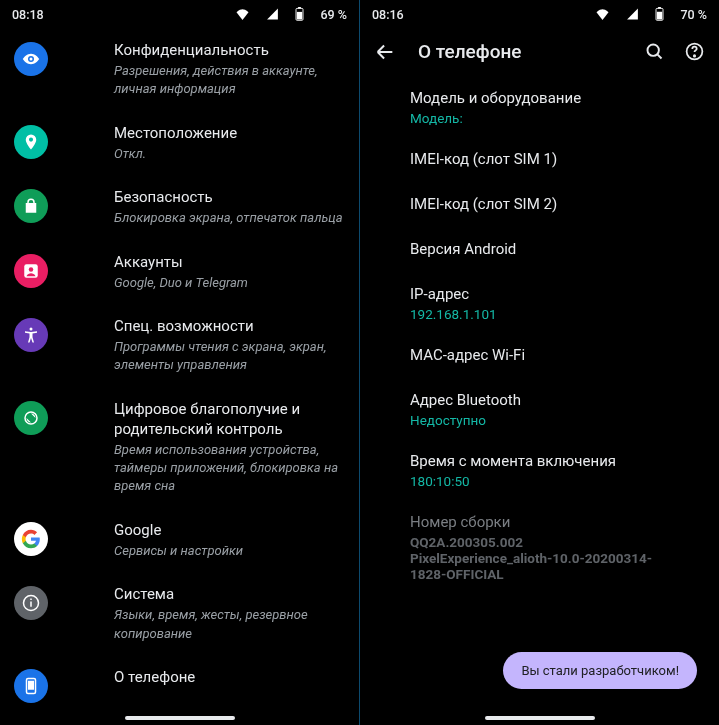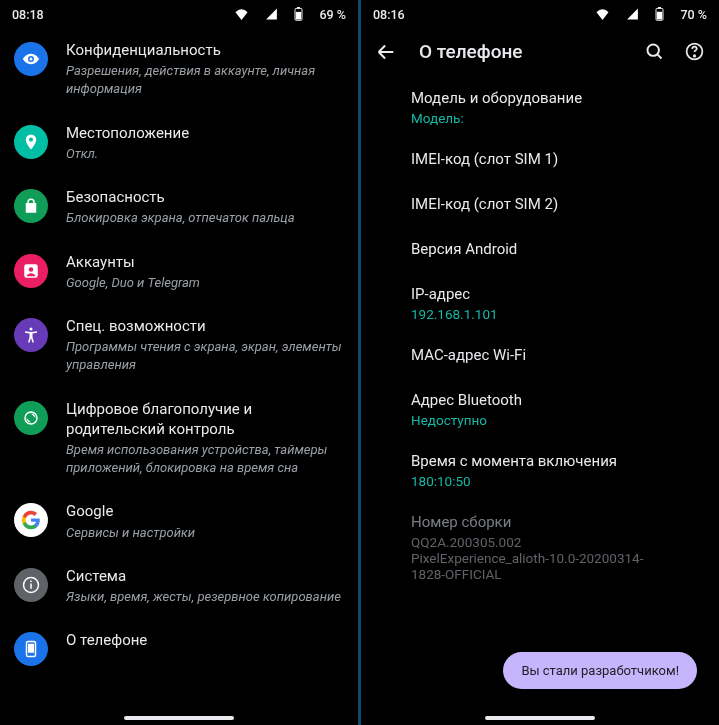--- a/index.html
+++ b/index.html
@@ -13,21 +13,21 @@
     overflow: hidden;
   }
   .screen {
     flex: 1;
     height: 725px;
     position: relative;
     background: #000;
     display: flex;
     flex-direction: column;
   }
-  .screen-left { border-right: 3px solid #0c4a6e; }
+  .screen-left { border-right: 1px solid #0c4a6e; }
   .statusbar {
     height: 28px;
     display: flex;
     justify-content: space-between;
     align-items: center;
     padding: 0 12px;
     font-size: 12.5px;
     font-weight: 500;
   }
   .status-right { display: flex; align-items: center; gap: 16px; }
@@ -52,28 +52,28 @@
   .item-icon {
     width: 34px;
     height: 34px;
     border-radius: 50%;
     display: flex;
     align-items: center;
     justify-content: center;
     flex-shrink: 0;
     margin-top: 2px;
   }
-  .item-text { flex: 1; min-width: 0; }
+  .item-text { flex: 1; min-width: 0; margin-left: 48px; }
   .item-title { font-size: 15px; color: #e8eaed; line-height: 1.35; }
   .item-sub { font-size: 13px; color: #9aa0a6; line-height: 1.4; margin-top: 2px; font-style: italic; }
   .info-block { padding: 8px 50px 16px; cursor: pointer; }
   .info-title { font-size: 15px; color: #e8eaed; margin-bottom: 3px; }
   .info-sub { font-size: 13.5px; color: #14b8a6; }
   .info-title.dim { color: #7a7e83; }
-  .info-sub.dim { color: #5f6368; }
+  .info-sub.dim { color: #5f6368; font-weight: bold; }
   .navbar {
     height: 14px;
     display: flex;
     justify-content: center;
     align-items: center;
   }
   .nav-pill { width: 110px; height: 3.5px; background: #e8eaed; border-radius: 3px; }
   .toast {
     position: absolute;
     bottom: 36px;

